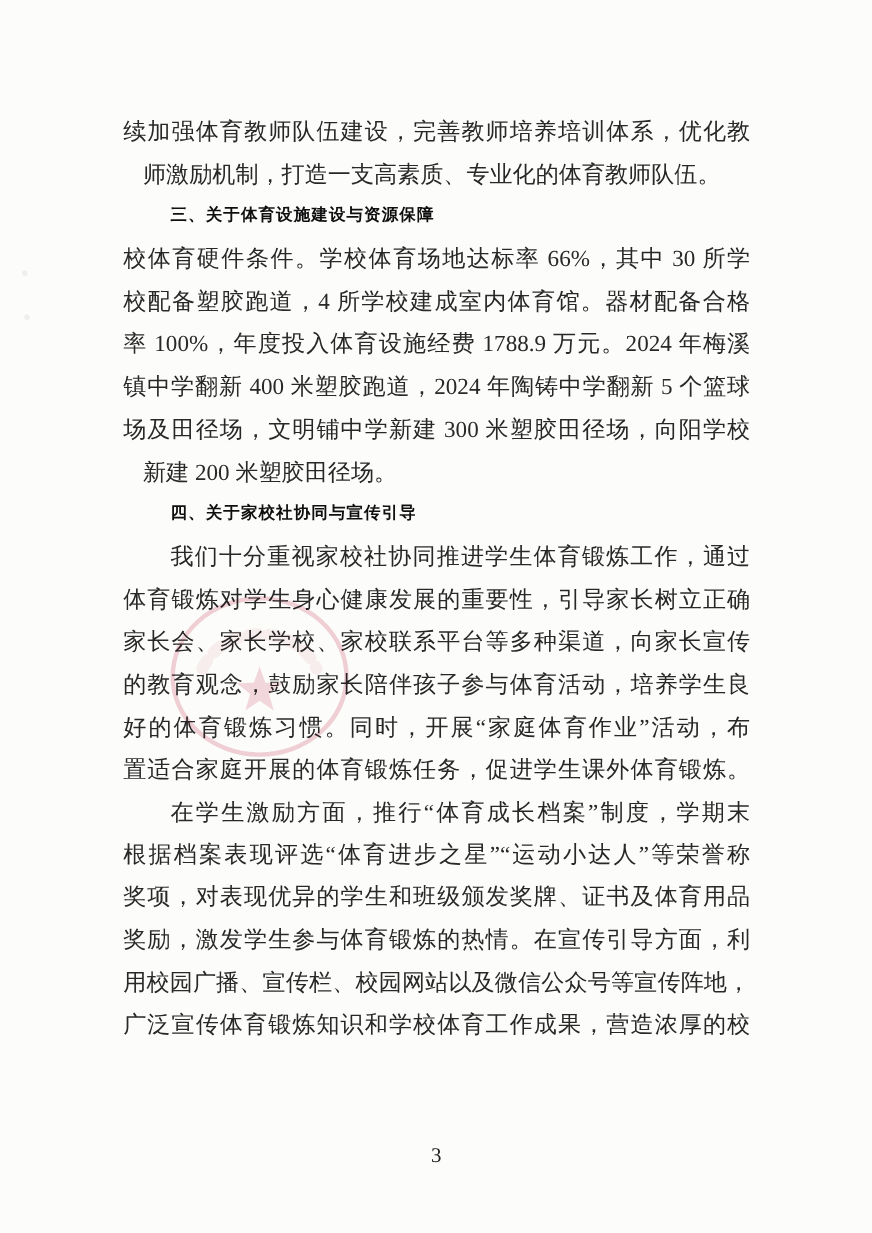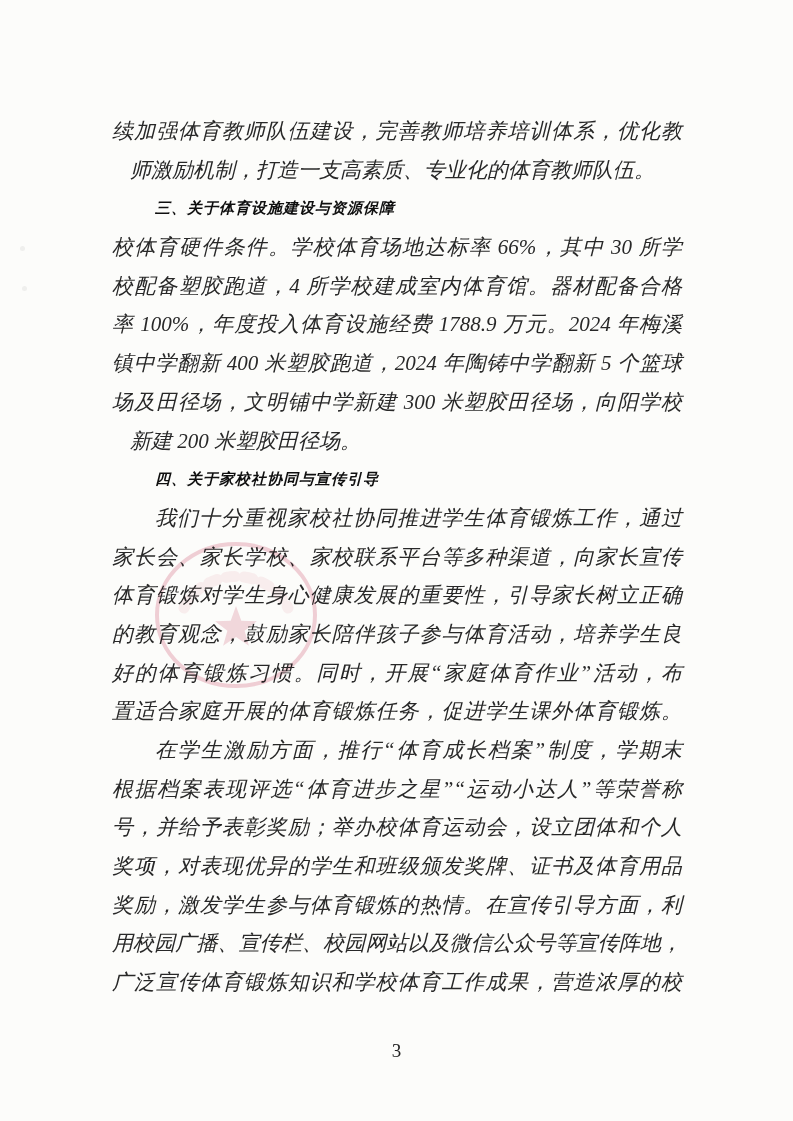--- a/index.html
+++ b/index.html
@@ -12,23 +12,22 @@
     width: 793px;
     height: 1121px;
     background: #fcfcfa;
     overflow: hidden;
     font-family: "Liberation Serif", "DejaVu Serif", serif;
     color: #282828;
   }
   .content {
     position: absolute;
     left: 112px;
-    top: 112px;
+    top: 100px;
     width: 570px;
-    font-style: italic;
   }
   .line {
     height: 38.7px;
     line-height: 38.7px;
     font-size: 21px;
     white-space: nowrap;
     color: #282828;
   }
   .jl {
     white-space: normal;
@@ -90,29 +89,28 @@
     <div class="line jl">校体育硬件条件。学校体育场地达标率 66%，其中 30 所学</div>
     <div class="line jl">校配备塑胶跑道，4 所学校建成室内体育馆。器材配备合格</div>
     <div class="line jl">率 100%，年度投入体育设施经费 1788.9 万元。2024 年梅溪</div>
     <div class="line jl">镇中学翻新 400 米塑胶跑道，2024 年陶铸中学翻新 5 个篮球</div>
     <div class="line jl">场及田径场，文明铺中学新建 300 米塑胶田径场，向阳学校</div>
     <div class="line pl">新建 200 米塑胶田径场。</div>
 
     <div class="line hd ind">四、关于家校社协同与宣传引导</div>
 
     <div class="line jl ind">我们十分重视家校社协同推进学生体育锻炼工作，通过</div>
+    <div class="line jl">体育锻炼对学生身心健康发展的重要性，引导家长树立正确</div>
     <div class="line jl">家长会、家长学校、家校联系平台等多种渠道，向家长宣传</div>
-    <div class="line jl">体育锻炼对学生身心健康发展的重要性，引导家长树立正确</div>
     <div class="line jl">的教育观念，鼓励家长陪伴孩子参与体育活动，培养学生良</div>
     <div class="line jl">好的体育锻炼习惯。同时，开展“家庭体育作业”活动，布</div>
     <div class="line jl">置适合家庭开展的体育锻炼任务，促进学生课外体育锻炼。</div>
 
     <div class="line jl ind">在学生激励方面，推行“体育成长档案”制度，学期末</div>
     <div class="line jl">根据档案表现评选“体育进步之星”“运动小达人”等荣誉称</div>
-    <div class="line jl">号，并给予表彰奖励；举办校体育运动会，设立团体和个人</div>
     <div class="line jl">奖项，对表现优异的学生和班级颁发奖牌、证书及体育用品</div>
     <div class="line jl">奖励，激发学生参与体育锻炼的热情。在宣传引导方面，利</div>
     <div class="line jl">用校园广播、宣传栏、校园网站以及微信公众号等宣传阵地，</div>
     <div class="line jl">广泛宣传体育锻炼知识和学校体育工作成果，营造浓厚的校</div>
   </div>
 
   <svg class="stamp" width="172" height="160" viewBox="0 0 172 160">
     <ellipse cx="86" cy="79" rx="79" ry="71" fill="none" stroke="#e092a4" stroke-width="4" opacity="0.42"></ellipse>
     <path d="M34,72 A56,50 0 0 1 138,72" fill="none" stroke="#e092a4" stroke-width="11" opacity="0.14" stroke-dasharray="9 9" stroke-linecap="round"></path>
     <path transform="translate(86,92)" d="M0,-22 L5.3,-7.3 L20.9,-6.8 L8.6,2.8 L12.9,17.8 L0,9 L-12.9,17.8 L-8.6,2.8 L-20.9,-6.8 L-5.3,-7.3 Z" fill="#e092a4" opacity="0.34"></path>

